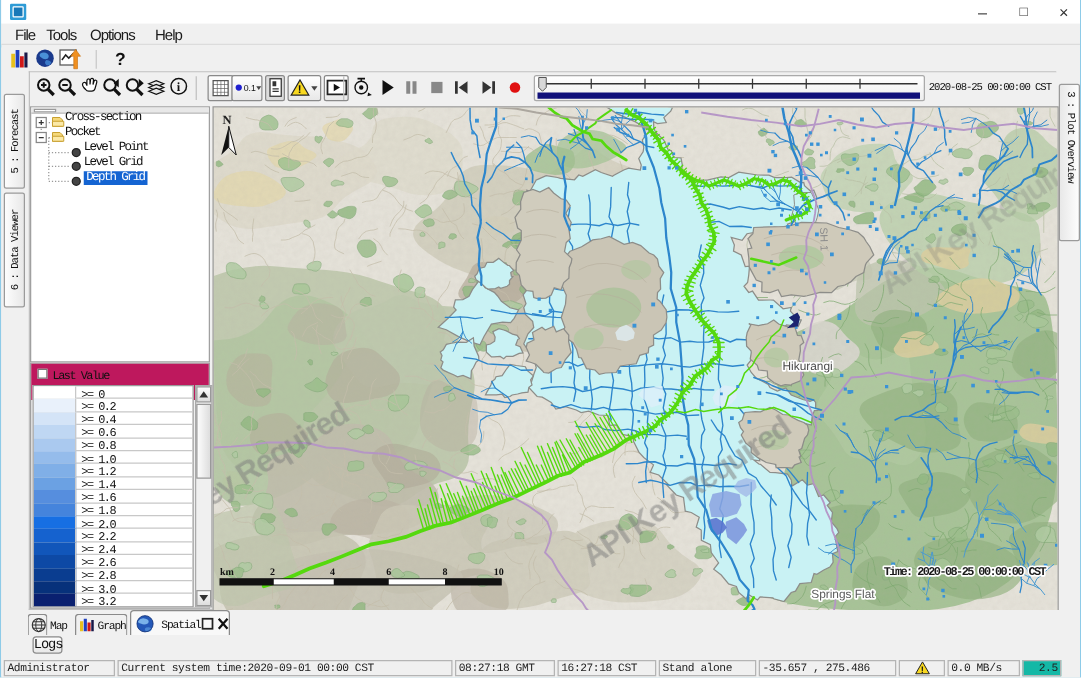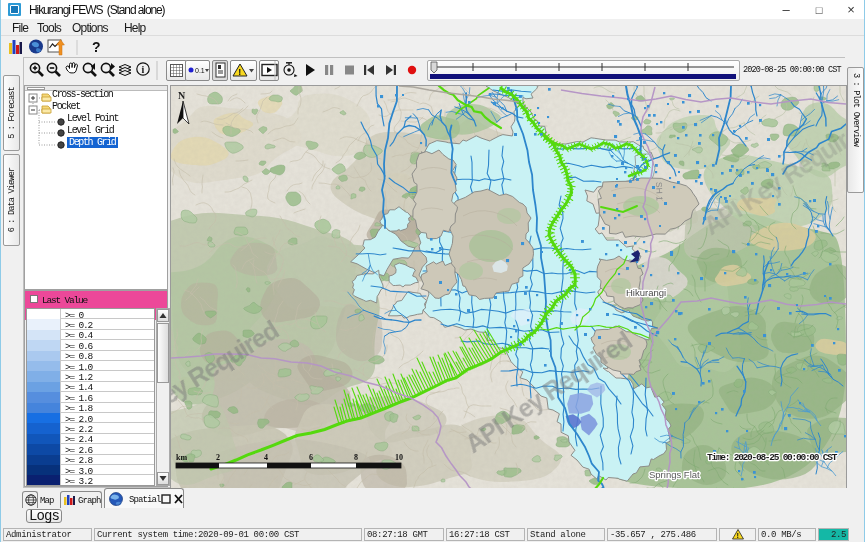--- a/index.html
+++ b/index.html
@@ -19,30 +19,29 @@
 .rtab span{position:absolute;left:3px;top:5px;writing-mode:vertical-rl;font-family:"Liberation Mono",monospace;font-size:8.5px;letter-spacing:-0.8px;color:#111;white-space:nowrap;}
 .mainpanel{position:absolute;left:22px;top:57px;width:822px;height:431px;background:#f0f0f0;border:1px solid #c0c0c0;border-right:none;}
 .toolbar2{position:absolute;left:0px;top:0px;width:100%;height:26px;background:#f0f0f0;}
 .tbtn{position:absolute;top:2px;height:21px;border:1px solid #8a8a8a;background:linear-gradient(#fff,#e8e8e8);border-radius:2px;}
 .treepanel{position:absolute;left:0px;top:27px;width:144px;height:205px;background:#fff;border:1px solid #a0a0a0;font-family:"Liberation Mono",monospace;font-size:10px;letter-spacing:-1.35px;color:#111;}
 .legendpanel{position:absolute;left:0px;top:232px;width:144px;height:197px;border:1px solid #a0a0a0;background:#f0f0f0;font-family:"Liberation Mono",monospace;font-size:9.5px;letter-spacing:-1.2px;color:#111;}
 .map{position:absolute;left:146px;top:27px;width:677px;height:405px;border:1px solid #9a9a9a;overflow:hidden;background:#e7e4db;}
 .btabs{position:absolute;left:0;top:488px;width:100%;height:20px;background:#f0f0f0;}
 .btab{position:absolute;border:1px solid #8a8a8a;border-bottom:none;border-radius:3px 3px 0 0;background:#f0f0f0;font-family:"Liberation Mono",monospace;font-size:9px;letter-spacing:-0.9px;color:#111;}
 .logsrow{position:absolute;left:0;top:508px;width:100%;height:19px;background:#f0f0f0;}
-.logsbtn{position:absolute;left:25px;top:1px;width:36px;height:14px;border:1px solid #8a8a8a;border-radius:3px;background:linear-gradient(#fdfdfd,#e8e8e8);font-family:"Liberation Mono",monospace;font-size:14px;letter-spacing:-0.9px;color:#111;text-align:center;line-height:13px;}
+.logsbtn{position:absolute;left:25px;top:1px;width:24px;height:14px;border:1px solid #8a8a8a;border-radius:3px;background:linear-gradient(#fdfdfd,#e8e8e8);font-family:"Liberation Mono",monospace;font-size:11px;letter-spacing:-0.9px;color:#111;text-align:center;line-height:13px;}
 .statusbar{position:absolute;left:0;top:527px;width:100%;height:15px;background:#f0f0f0;font-family:"Liberation Mono",monospace;font-size:9px;letter-spacing:-0.35px;color:#222;}
 .sseg{position:absolute;top:1px;height:13px;border:1px solid #b4b4b4;background:#f0f0f0;padding:1px 2px 0 2px;white-space:nowrap;overflow:hidden;}
 .tree-row{position:absolute;white-space:nowrap;}
 </style></head><body>
 <div class="win">
 
  <div class="titlebar">
   <div class="title-ic"></div>
-  <div class="title-tx">Hikurangi FEWS&nbsp; (Stand alone)</div>
   <div class="wbtn" style="left:778px;top:2px;">–</div>
   <div class="wbtn" style="left:811px;top:2px;font-size:11px;">□</div>
   <div class="wbtn" style="left:843px;top:2px;">×</div>
  </div>
 
  <div class="menubar">
   <span style="left:11px;">File</span>
       <span style="left:36px;">Tools</span>
       <span style="left:71px;">Options</span>
       <span style="left:123px;">Help</span>
@@ -253,21 +252,21 @@
     <circle cx="36" cy="59" r="3.2" fill="#444" stroke="#222"></circle>
    </svg>
    <div class="tree-row" style="left:27px;top:3px;">Cross-section</div>
    <div class="tree-row" style="left:27px;top:15px;">Pocket</div>
    <div class="tree-row" style="left:42px;top:27px;">Level Point</div>
    <div class="tree-row" style="left:42px;top:39px;">Level Grid</div>
    <div class="tree-row" style="left:42px;top:51px;background:#1464d2;color:#fff;padding:0 2px;">Depth Grid</div>
   </div>
 
   <div class="legendpanel">
-   <div style="position:absolute;left:0;top:0;width:100%;height:29px;background:#ec4899;">
+   <div style="position:absolute;left:0;top:0;width:100%;height:29px;background:#be185d;">
           <div style="position:absolute;left:5px;top:4px;width:8px;height:8px;background:#fff;border:1px solid #777;"></div>
           <span style="position:absolute;left:17px;top:4px;">Last Value</span>
         </div>
 <div style="position:absolute;left:1px;top:17px;width:129px;height:178px;background:#fff;border:1px solid #999;overflow:hidden;">
 <div style="position:absolute;left:0;top:0px;width:100%;height:10.4px;border-bottom:1px solid #c8c8c8;">
             <div style="position:absolute;left:0;top:0;width:34px;height:10.4px;background:#ffffff;border-right:1px solid #c8c8c8;"></div>
             <span style="position:absolute;left:38px;top:0.5px;">&gt;= 0</span>
           </div>
 <div style="position:absolute;left:0;top:10.4px;width:100%;height:10.4px;border-bottom:1px solid #c8c8c8;">
             <div style="position:absolute;left:0;top:0;width:34px;height:10.4px;background:#e9f1fb;border-right:1px solid #c8c8c8;"></div>

